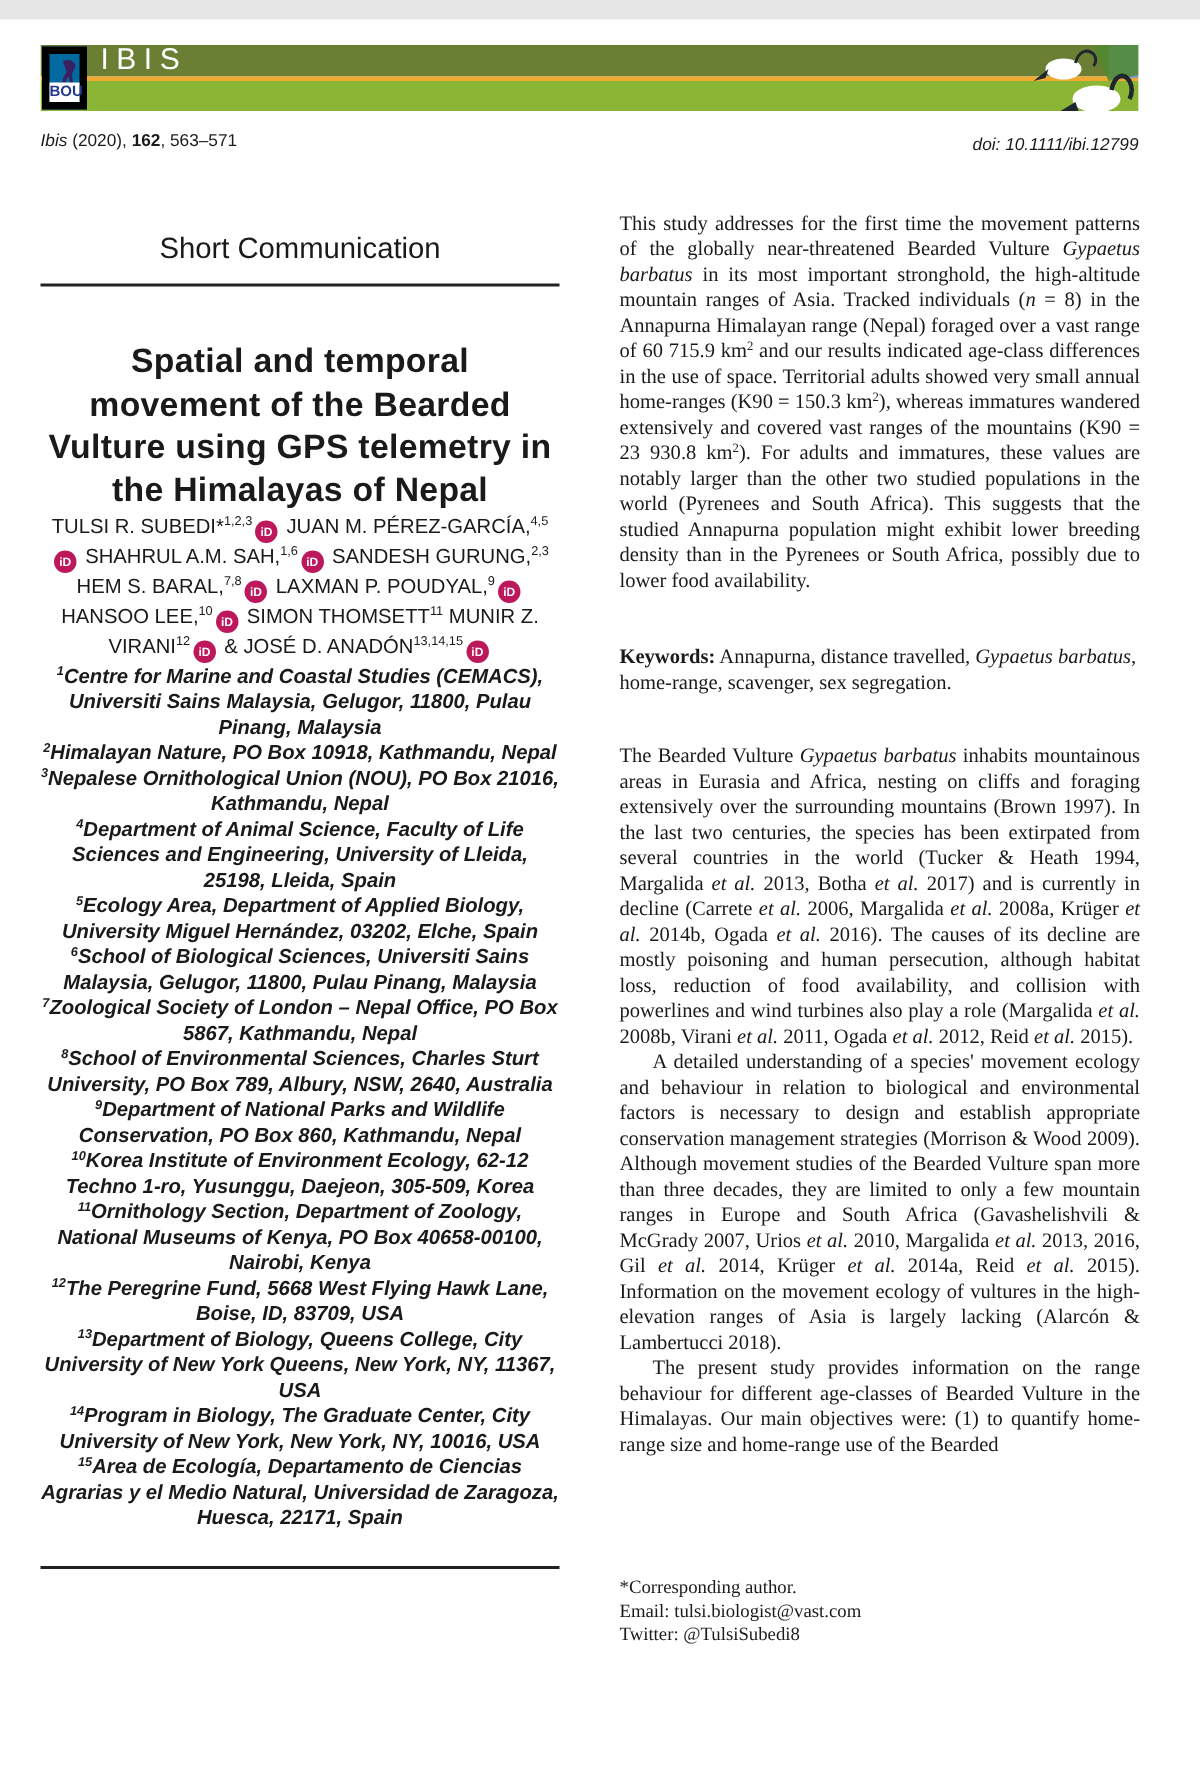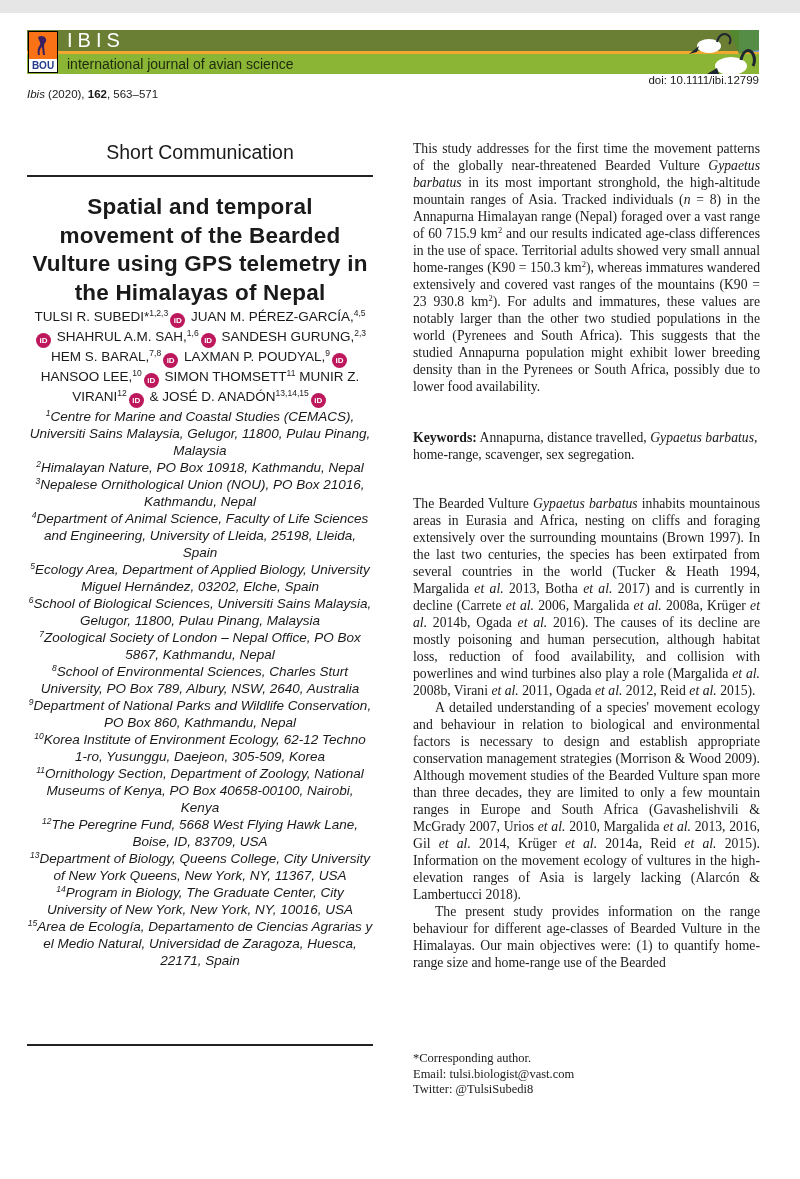--- a/index.html
+++ b/index.html
@@ -4,47 +4,47 @@
 <style>
   * { margin: 0; padding: 0; box-sizing: border-box; }
   html, body { width: 800px; height: 1179px; background: #ffffff; overflow: hidden; }
   body { position: relative; font-family: "Liberation Serif", serif; color: #1a1a1a; }
 
   .topbar { position: absolute; left: 0; top: 0; width: 800px; height: 13px; background: #e6e6e6; }
   .banner-full { position: absolute; left: 27px; top: 30px; width: 732px; height: 44px; overflow: hidden; }
   .banner-top { position: absolute; left: 0; top: 0; width: 100%; height: 21px; background: #6b7f34; }
   .banner-stripe { position: absolute; left: 0; top: 21px; width: 100%; height: 3px; background: #f0a830; }
   .banner-bottom { position: absolute; left: 0; top: 24px; width: 100%; height: 20px; background: #8bb534; }
-  .logo-box { position: absolute; left: 1px; top: 1px; width: 30px; height: 42px; background: #f97316; border: 1px solid #000000; }
+  .logo-box { position: absolute; left: 1px; top: 1px; width: 30px; height: 42px; background: #0369a1; border: 5px solid #000000; }
   .logo-bird { position: absolute; left: 6px; top: 3px; width: 16px; height: 22px; }
   .logo-bou { position: absolute; left: 0; bottom: 0; width: 100%; height: 13px; background: #ffffff;
     font-family: "Liberation Sans", sans-serif; font-weight: bold; font-size: 10px; color: #233a8a;
     text-align: center; line-height: 13px; }
   .banner-ibis { position: absolute; left: 40px; top: -1px; font-family: "Liberation Sans", sans-serif;
     font-size: 20px; color: #ffffff; letter-spacing: 5px; line-height: 22px; }
   .banner-subtitle { position: absolute; left: 40px; top: 25px; font-family: "Liberation Sans", sans-serif;
     font-size: 14px; color: #1e2a10; line-height: 18px; }
   .banner-art { position: absolute; right: 0; top: 0; width: 90px; height: 44px; }
 
   .citation { position: absolute; left: 27px; top: 88px; font-family: "Liberation Sans", sans-serif; font-size: 11.5px; }
-  .doi { position: absolute; right: 41px; top: 74px; font-family: "Liberation Sans", sans-serif; font-size: 11.5px; }
+  .doi { position: absolute; right: 41px; top: 91px; font-family: "Liberation Sans", sans-serif; font-size: 11.5px; font-style: italic; }
 
   
-  .left-col { position: absolute; left: 27px; top: 130px; width: 346px; text-align: center; }
+  .left-col { position: absolute; left: 27px; top: 144px; width: 346px; text-align: center; }
   .article-type { font-family: "Liberation Sans", sans-serif; font-size: 19.5px; margin-top: 10px; line-height: 24px; }
   .rule { height: 2px; background: #222; width: 346px; margin: 0; }
   .rule-top { margin-top: 11px; }
   .title { font-family: "Liberation Sans", sans-serif; font-weight: 900; font-size: 22.5px; line-height: 28.5px;
-    margin-top: 16px; letter-spacing: 0.2px; padding: 0 2px; }
+    margin-top: 36px; letter-spacing: 0.2px; padding: 0 2px; }
   .authors { font-family: "Liberation Sans", sans-serif; font-size: 13.5px; line-height: 17px; margin-top: 1px; }
   .orcid { display: inline-block; width: 15px; height: 15px; border-radius: 50%; background: #be185d; color: #fff;
     font-size: 8px; line-height: 15px; text-align: center; vertical-align: -2px; font-weight: bold; margin: 0 2px; }
   sup { font-size: 8.5px; vertical-align: 5px; line-height: 0; }
   .affils { font-family: "Liberation Sans", sans-serif; font-style: italic; font-size: 13.5px; line-height: 17px; }
-  .affil { display: block; }
+  .affil { display: block; font-weight: bold; }
   .rule-bottom { position: absolute; left: 27px; top: 1044px; width: 346px; height: 2px; background: #222; }
   .copyright { position: absolute; left: 26px; top: 1145px; font-family: "Liberation Sans", sans-serif; font-size: 10.5px; margin-top: 45px; }
 
   
   .right-col { position: absolute; left: 413px; top: 140px; width: 347px; font-size: 13.7px; line-height: 17px; text-align: justify; }
   .right-col p { margin: 0; }
   .abstract { }
   .keywords { margin-top: 34px !important; text-align: left; }
   .intro { margin-top: 32px !important; }
   .indent { text-indent: 22px; }
@@ -59,21 +59,20 @@
   <div class="banner-top"></div>
   <div class="banner-stripe"></div>
   <div class="banner-bottom"></div>
   <div class="logo-box">
     <svg class="logo-bird" viewBox="0 0 16 22">
       <path d="M3 2 C6 0 10 1 11 4 C12 7 9 8 9 11 L10 20 L8 20 L7 12 C5 13 4 17 5 20 L3 20 C2 16 3 12 5 10 C6 8 4 6 3 2 Z" fill="#3a2060"></path>
     </svg>
     <div class="logo-bou">BOU</div>
   </div>
   <div class="banner-ibis">IBIS</div>
-  <div class="banner-subtitle">international journal of avian science</div>
   <svg class="banner-art" viewBox="0 0 90 44">
     <rect x="0" y="0" width="90" height="44" fill="none"></rect>
     <rect x="70" y="0" width="20" height="22" fill="#7aa0c8"></rect>
     <path d="M60 0 L90 0 L90 20 L70 24 Z" fill="#4f8a30" opacity="0.85"></path>
     <rect x="0" y="24" width="90" height="20" fill="#8bb534"></rect>
     <ellipse cx="40" cy="16" rx="12" ry="7" fill="#ffffff"></ellipse>
     <path d="M30 16 L20 24 L28 22 Z" fill="#1e2630"></path>
     <path d="M48 12 C50 4 56 2 60 6 C62 8 62 12 60 14" stroke="#1e2630" stroke-width="2" fill="none"></path>
     <ellipse cx="62" cy="36" rx="16" ry="9" fill="#ffffff"></ellipse>
     <path d="M48 38 L38 44 L50 44 Z" fill="#1e2630"></path>

